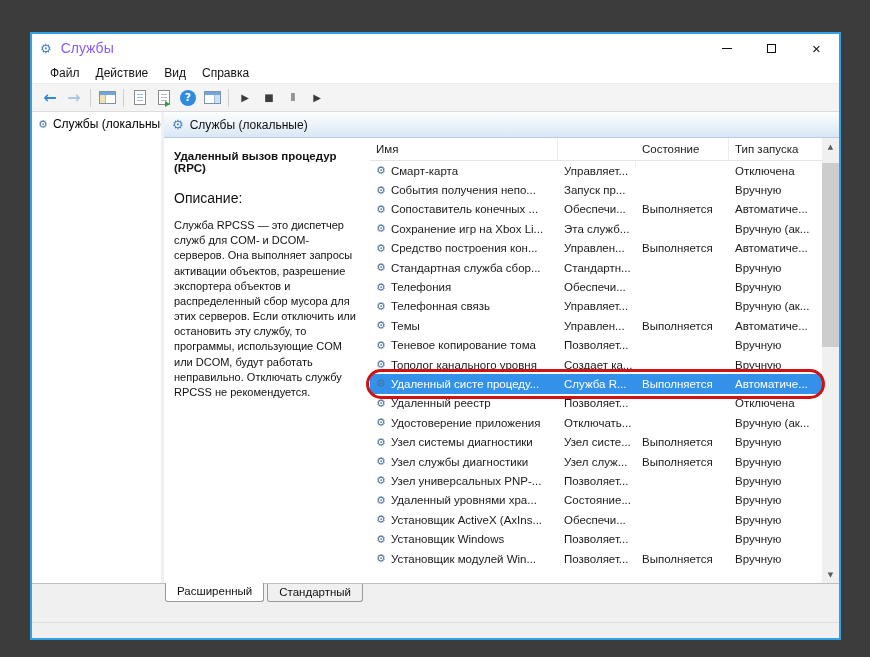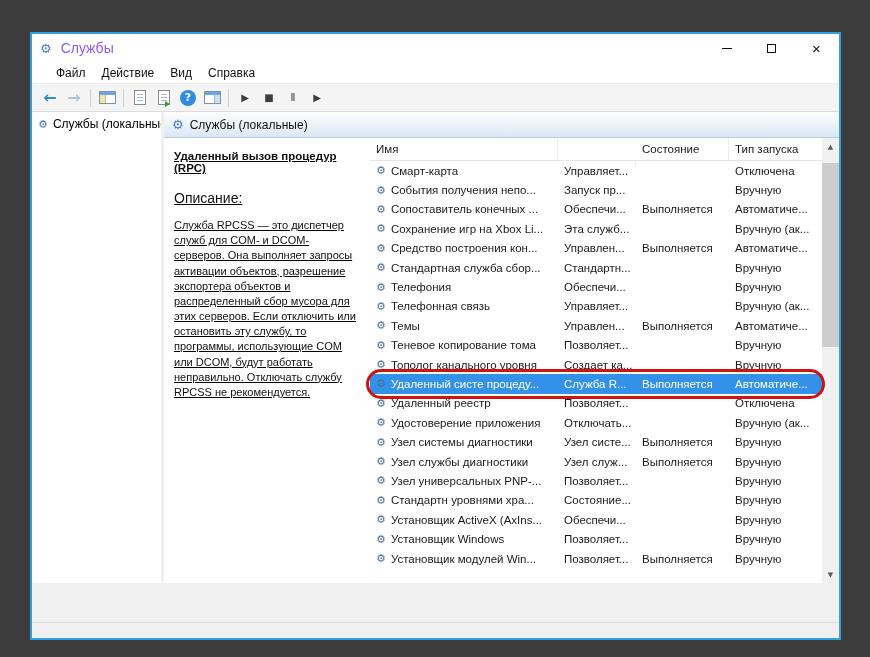--- a/index.html
+++ b/index.html
@@ -20,21 +20,21 @@
   .titlebar { position:absolute; left:0; top:0; right:0; height:28px; background:#ffffff; display:flex; align-items:center; }
   .app-icon { margin-left:8px; font-family:"DejaVu Sans",sans-serif; font-size:13px; color:#4a7fc0; line-height:1; }
   .win-title { margin-left:9px; font-size:14px; color:#8b5cf6; }
   .caption-buttons { position:absolute; right:0; top:0; height:28px; display:flex; }
   .cap-btn { width:45px; height:28px; display:flex; align-items:center; justify-content:center; color:#111; }
   .min-glyph { width:10px; height:1px; background:#111; display:block; }
   .max-glyph { width:9px; height:9px; border:1px solid #111; display:block; }
   .close-glyph { font-size:15px; line-height:1; }
 
   
-  .menubar { position:absolute; left:0; top:28px; right:0; height:22px; background:#ffffff; border-bottom:1px solid #ececec; display:flex; align-items:center; padding-left:16px; }
+  .menubar { position:absolute; left:0; top:28px; right:0; height:22px; background:#ffffff; border-bottom:1px solid #ececec; display:flex; align-items:center; padding-left:10px; }
   .menu-item { font-size:12px; color:#111; padding:3px 8px; cursor:default; }
 
   
   .toolbar { position:absolute; left:0; top:50px; right:0; height:28px; background:#f4f4f4; border-bottom:1px solid #dcdcdc; display:flex; align-items:center; padding-left:6px; }
   .tb-btn { width:24px; height:24px; display:flex; align-items:center; justify-content:center; font-family:"DejaVu Sans",sans-serif; }
   .tb-sep { width:1px; height:18px; background:#cfcfcf; margin:0 4px; }
   .nav-on { color:#2d8bd6; font-size:16px; font-weight:bold; }
   .nav-off { color:#a9c7de; font-size:16px; font-weight:bold; }
   .media { color:#3d3d3d; font-size:10px; }
   .help-icon-glyph { width:16px; height:16px; border-radius:50%; background:#2f8ae0; color:#fff; font-size:11px; font-weight:bold; display:flex; align-items:center; justify-content:center; }
@@ -55,21 +55,21 @@
   .tree-pane { position:absolute; left:0; top:0; bottom:0; width:129px; background:#fff; overflow:hidden; }
   .tree-item { display:flex; align-items:center; gap:5px; padding:5px 4px 3px 6px; font-size:12px; white-space:nowrap; }
   .splitter { position:absolute; left:129px; top:0; bottom:0; width:3px; background:#f0f0f0; cursor:ew-resize; }
   .right-pane { position:absolute; left:132px; top:0; right:0; bottom:0; background:#fff; }
 
   .result-header { position:absolute; left:0; top:0; right:0; height:26px; background:linear-gradient(#fdfefe,#d9e7f5); border-bottom:1px solid #b9cde2; display:flex; align-items:center; gap:6px; padding-left:8px; font-size:12px; color:#111; }
   .gear { font-family:"DejaVu Sans",sans-serif; color:#49719e; font-size:11px; line-height:1; }
   .gear.big { font-size:13px; color:#4a7fc0; }
 
   .content { position:absolute; left:0; top:26px; right:0; bottom:0; }
-  .desc-pane { position:absolute; left:0; top:0; bottom:0; width:206px; background:#fff; padding:12px 12px 0 10px; overflow:hidden;text-decoration:underline; }
+  .desc-pane { position:absolute; left:0; top:0; bottom:0; width:206px; background:#fff; padding:12px 12px 0 10px; overflow:hidden; }
   .svc-title { font-size:11.5px; font-weight:bold; color:#111; margin-bottom:16px; }
   .desc-label { font-size:14px; color:#111; }
   .desc-text { font-size:11px; color:#111; line-height:1.38; margin-top:12px; }
 
   .table-area { position:absolute; left:206px; top:0; right:0; bottom:0; background:#fff; }
   .thead { position:absolute; left:0; top:0; right:17px; height:23px; display:flex; border-bottom:1px solid #e5e5e5;justify-content:space-between; }
   .th { font-size:11.5px; color:#1a1a1a; padding:5px 4px 0 6px; border-right:1px solid #ededed; white-space:nowrap; overflow:hidden; }
   .th.c1 { width:188px; } .th.c2 { width:78px;margin-top:24px; } .th.c3 { width:93px; } .th.c4 { flex:1; border-right:none; }
 
   .rows { position:absolute; left:0; top:23px; right:17px; bottom:0; overflow:hidden; }
@@ -332,21 +332,21 @@
                     <span class="gear">⚙</span>
                     <span>Узел универсальных PNP-...</span>
                   </div>
                   <div class="cell c-desc">Позволяет...</div>
                   <div class="cell c-state"></div>
                   <div class="cell c-type">Вручную</div>
                 </div>
                 <div class="row">
                   <div class="cell c-name">
                     <span class="gear">⚙</span>
-                    <span>Стандартн уровнями хра...</span>
+                    <span>Удаленный уровнями хра...</span>
                   </div>
                   <div class="cell c-desc">Состояние...</div>
                   <div class="cell c-state"></div>
                   <div class="cell c-type">Вручную</div>
                 </div>
                 <div class="row">
                   <div class="cell c-name">
                     <span class="gear">⚙</span>
                     <span>Установщик ActiveX (AxIns...</span>
                   </div>
@@ -381,19 +381,23 @@
               <div class="sb-thumb"></div>
               <div class="sb-btn sb-down">
                   <span>▼</span>
                 </div>
             </div>
           </div>
         </div>
       </div>
     </div>
 
+    <div class="tabstrip" id="tabstrip">
+        <div class="tab active">Расширенный</div>
+        <div class="tab">Стандартный</div>
+      </div>
 
     <div class="statusbar">
       <div class="status-groove"></div>
     </div>
 
   </div>
 </div>
 
 </body></html>

